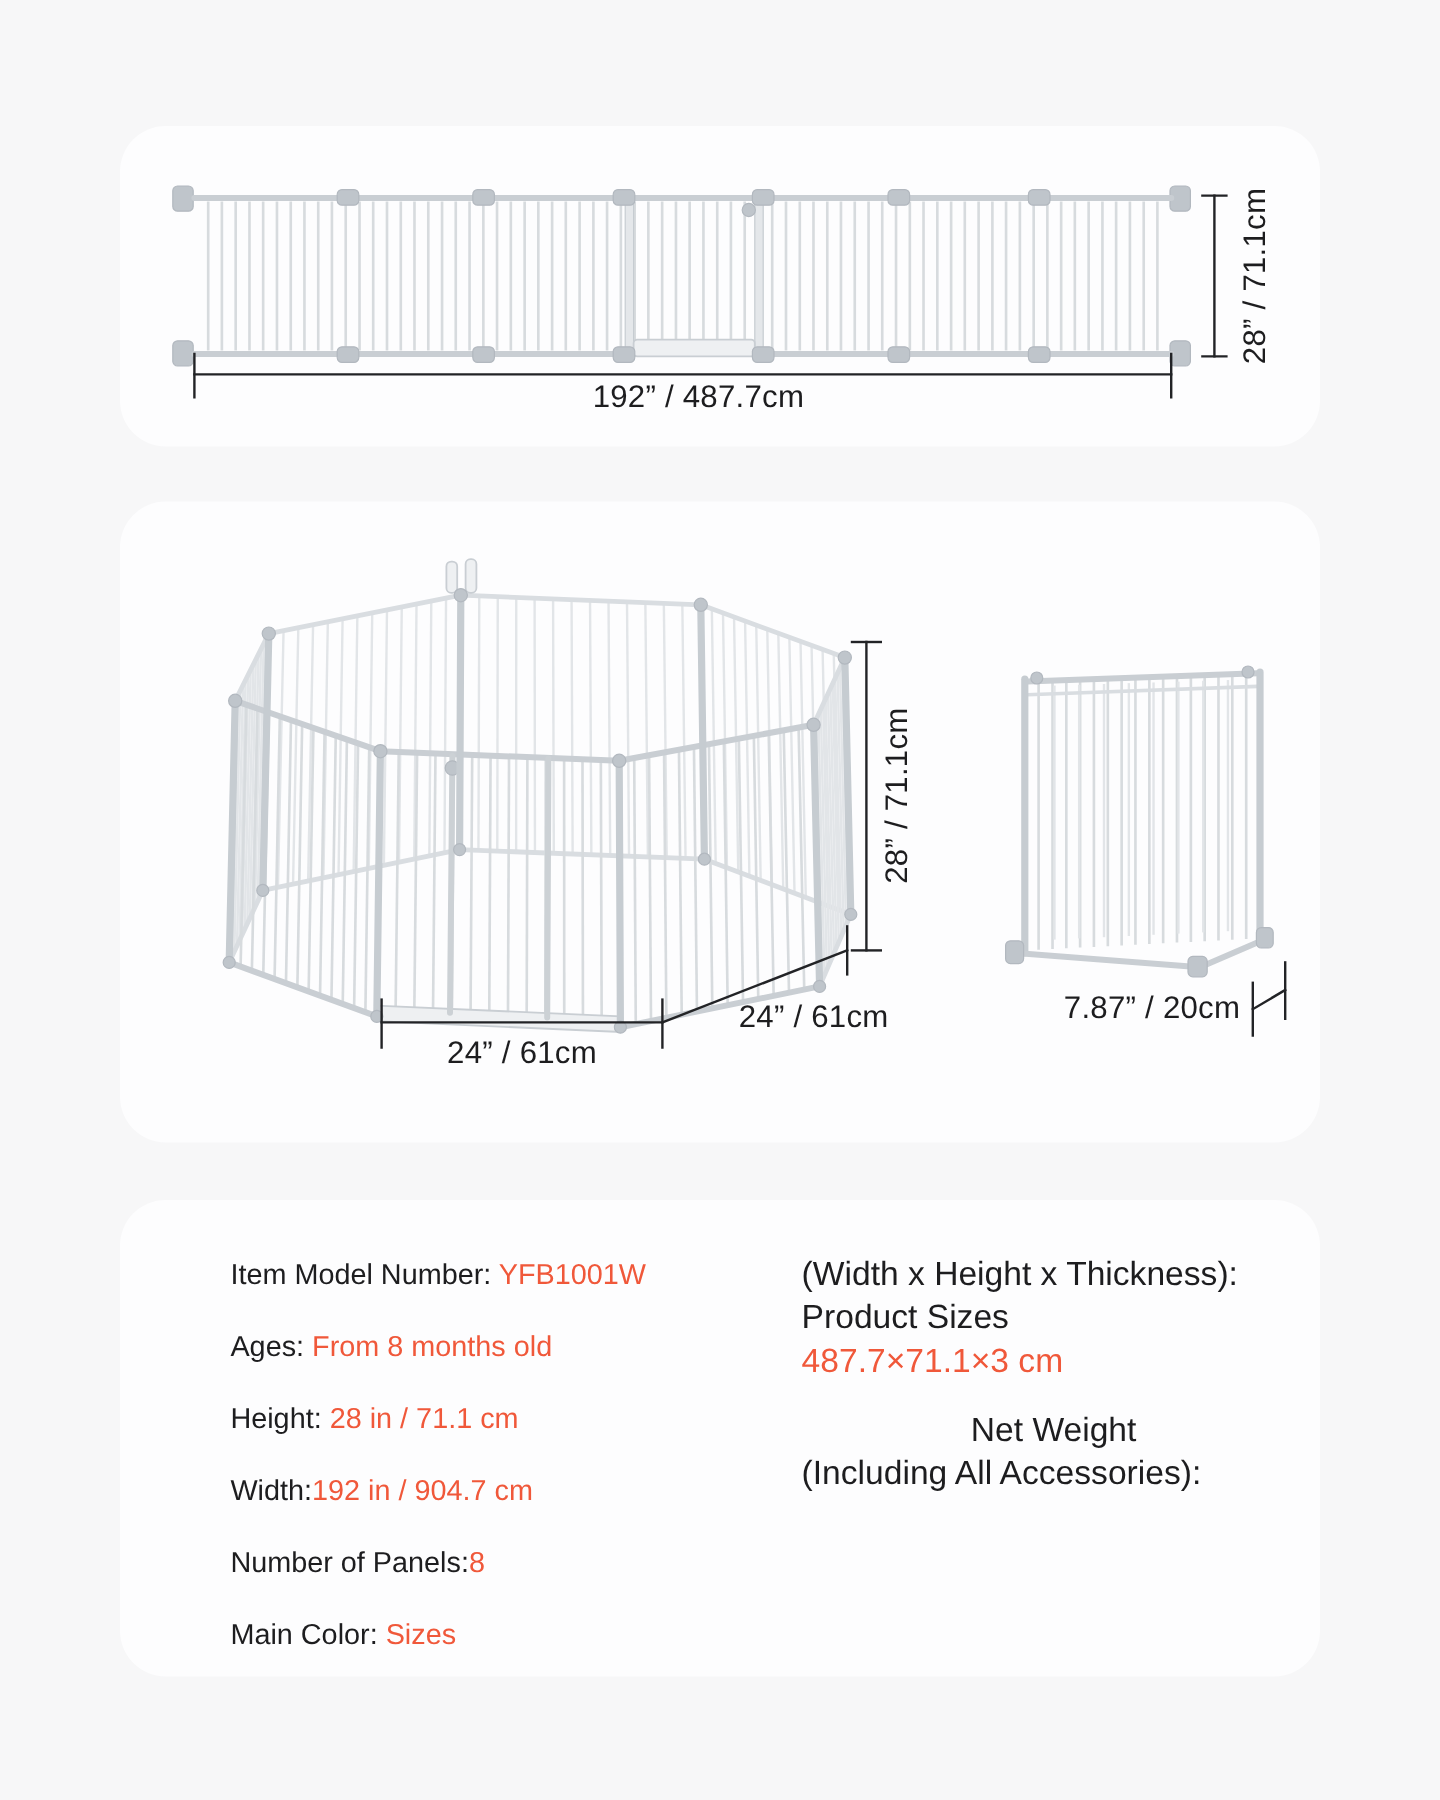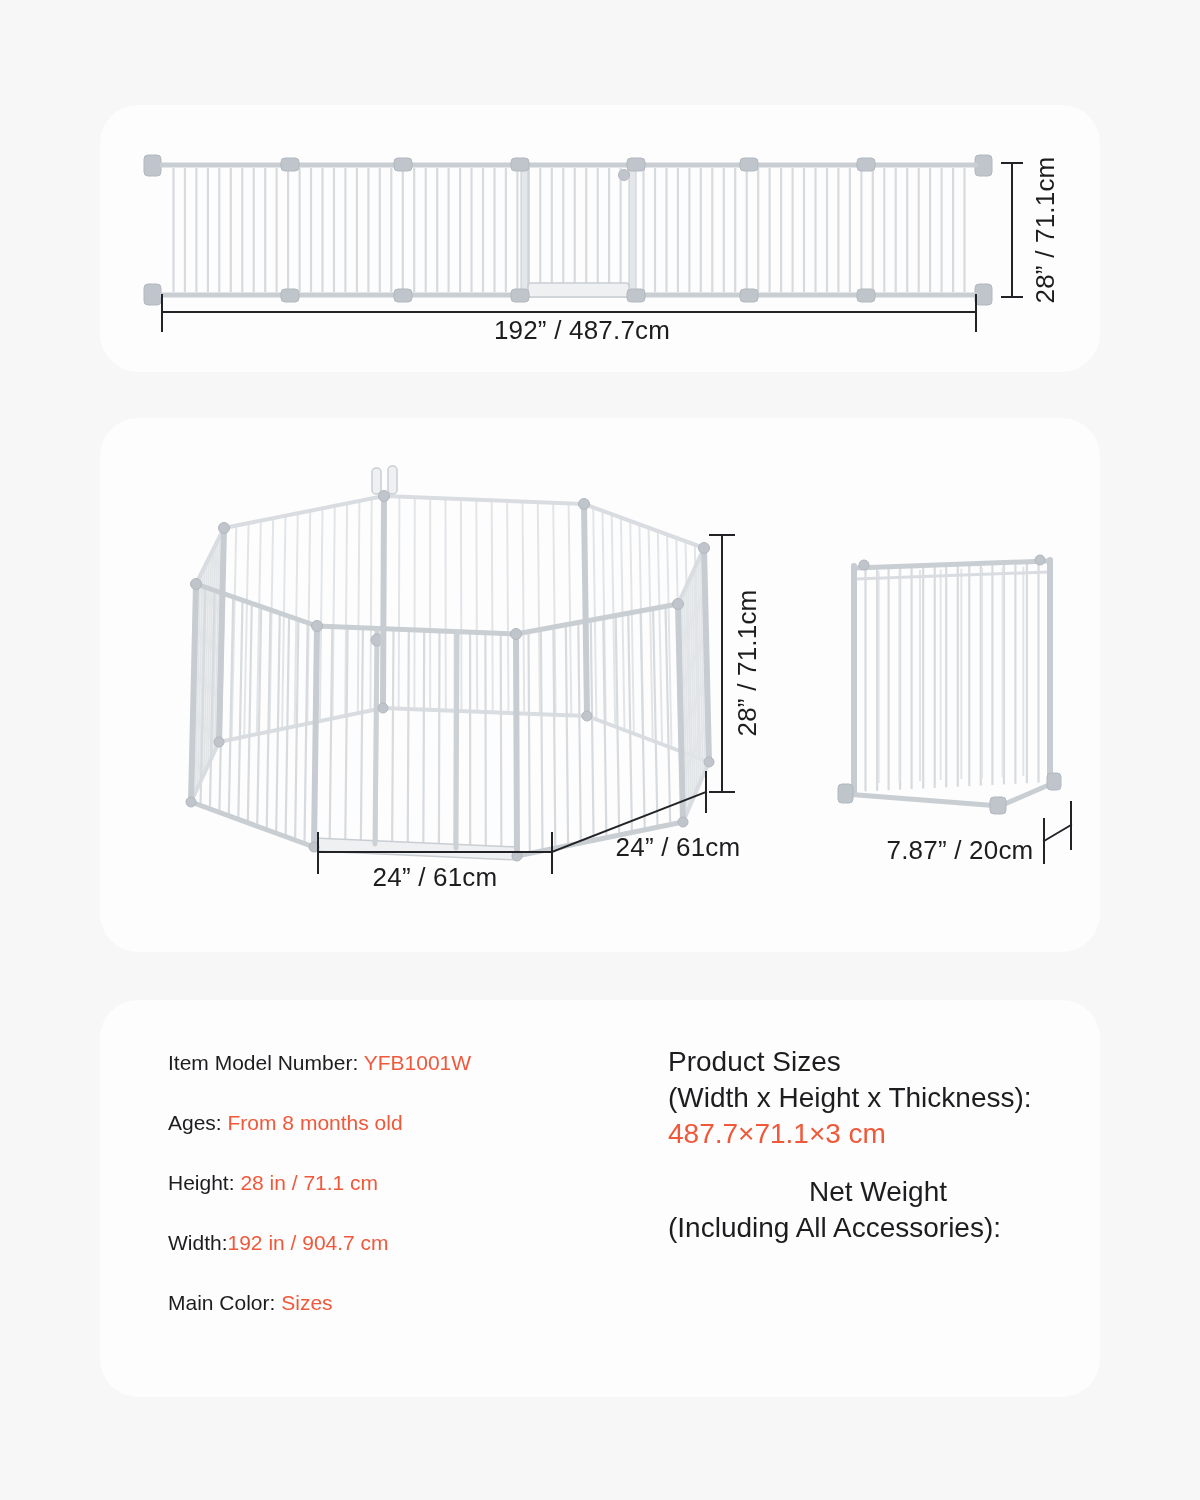--- a/index.html
+++ b/index.html
@@ -36,21 +36,21 @@
   .post{stroke:#c6ccd1;stroke-width:6;stroke-linecap:round;}
   .post-thin{stroke:#ccd1d5;stroke-width:5;stroke-linecap:round;}
   .hinge{fill:#bfc5cb;stroke:#b2b8bf;stroke-width:1;}
   .frame{fill:#eef0f2;stroke:#c9ced3;stroke-width:1.5;}
   .doorpost{fill:#e4e7ea;stroke:#c6ccd1;stroke-width:1;}
   .dim{stroke:#222326;stroke-width:2;fill:none;stroke-linecap:square;}
 
   
   .spec-col{position:absolute;top:0;}
   #spec-left{left:68px;padding-top:47px;}
-  #spec-left .spec-line{line-height:31px;font-size:21px;margin-bottom:29px;white-space:pre-wrap;}
+  #spec-left .spec-line{line-height:31px;font-size:24px;margin-bottom:29px;white-space:pre-wrap;margin-left:24px;}
   #spec-right{left:568px;padding-top:44px;width:420px;}
   #spec-right div{font-size:28px;line-height:36px;}
   #spec-right .group2{margin-top:22px;text-align:center;}
   .accent{color:#f0583a;}
 </style>
 </head>
 <body>
 
 <div class="card" id="card-flat">
   <svg width="1000" height="267" viewBox="0 0 1000 267">
@@ -401,31 +401,32 @@
     </g>
     <g class="dim">
       <line x1="944" y1="401" x2="944" y2="445"></line>
       <line x1="971" y1="384" x2="971" y2="431"></line>
       <line x1="944" y1="423" x2="971" y2="407"></line>
     </g>
   </svg>
   <div class="dim-label rot" style="left:517px;top:230px;width:260px;">28” / 71.1cm</div>
   <div class="dim-label" style="left:218px;top:444px;width:234px;">24” / 61cm</div>
   <div class="dim-label" style="left:478px;top:414px;width:200px;">24” / 61cm</div>
-  <div class="dim-label" style="left:740px;top:417px;width:240px;">7.87” / 20cm</div>
+  <div class="dim-label" style="left:740px;top:406px;width:240px;">7.87” / 20cm</div>
 </div>
 
 <div class="card" id="card-specs">
   <div class="spec-col" id="spec-left">
     <div class="spec-line"><span>Item Model Number: </span><span class="accent">YFB1001W</span></div>
     <div class="spec-line"><span>Ages: </span><span class="accent">From 8 months old</span></div>
     <div class="spec-line"><span>Height: </span><span class="accent">28 in / 71.1 cm</span></div>
     <div class="spec-line"><span>Width:</span><span class="accent">192 in / 904.7 cm</span></div>
+    <div class="spec-line"><span>Number of Panels:</span><span class="accent">8</span></div>
     <div class="spec-line"><span>Main Color: </span><span class="accent">Sizes</span></div>
   </div>
   <div class="spec-col" id="spec-right">
+    <div>(Width x Height x Thickness):</div>
     <div>Product Sizes</div>
-    <div>(Width x Height x Thickness):</div>
     <div class="accent">487.7×71.1×3 cm</div>
     <div class="group2">Net Weight</div>
     <div>(Including All Accessories):</div>
   </div>
 </div>
 
 </body></html>

